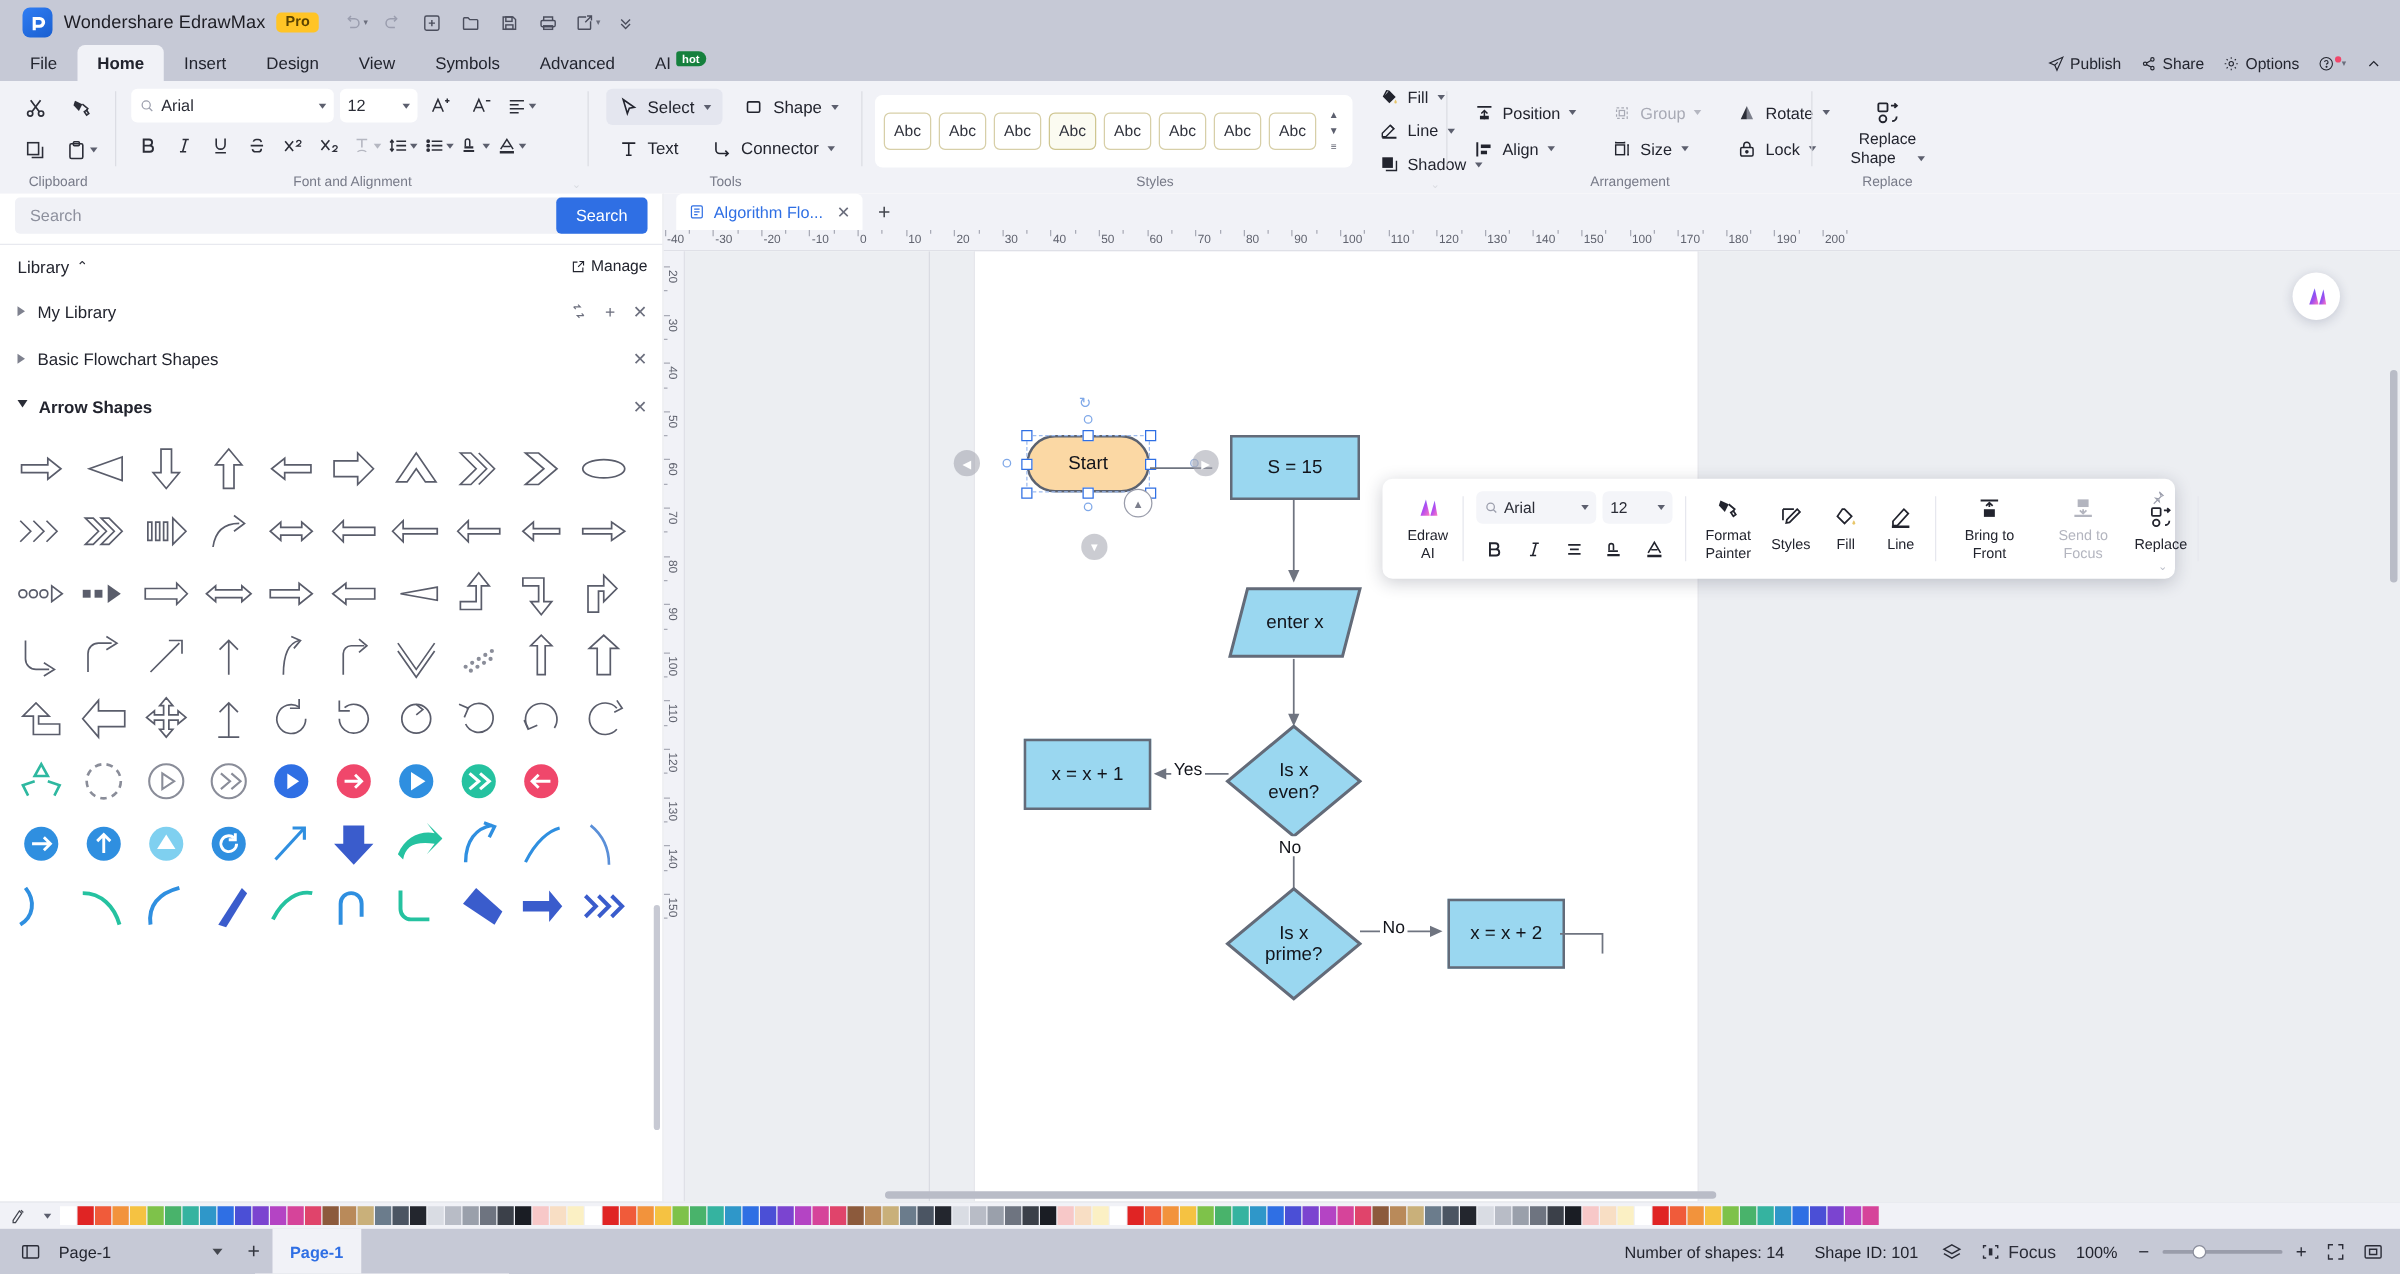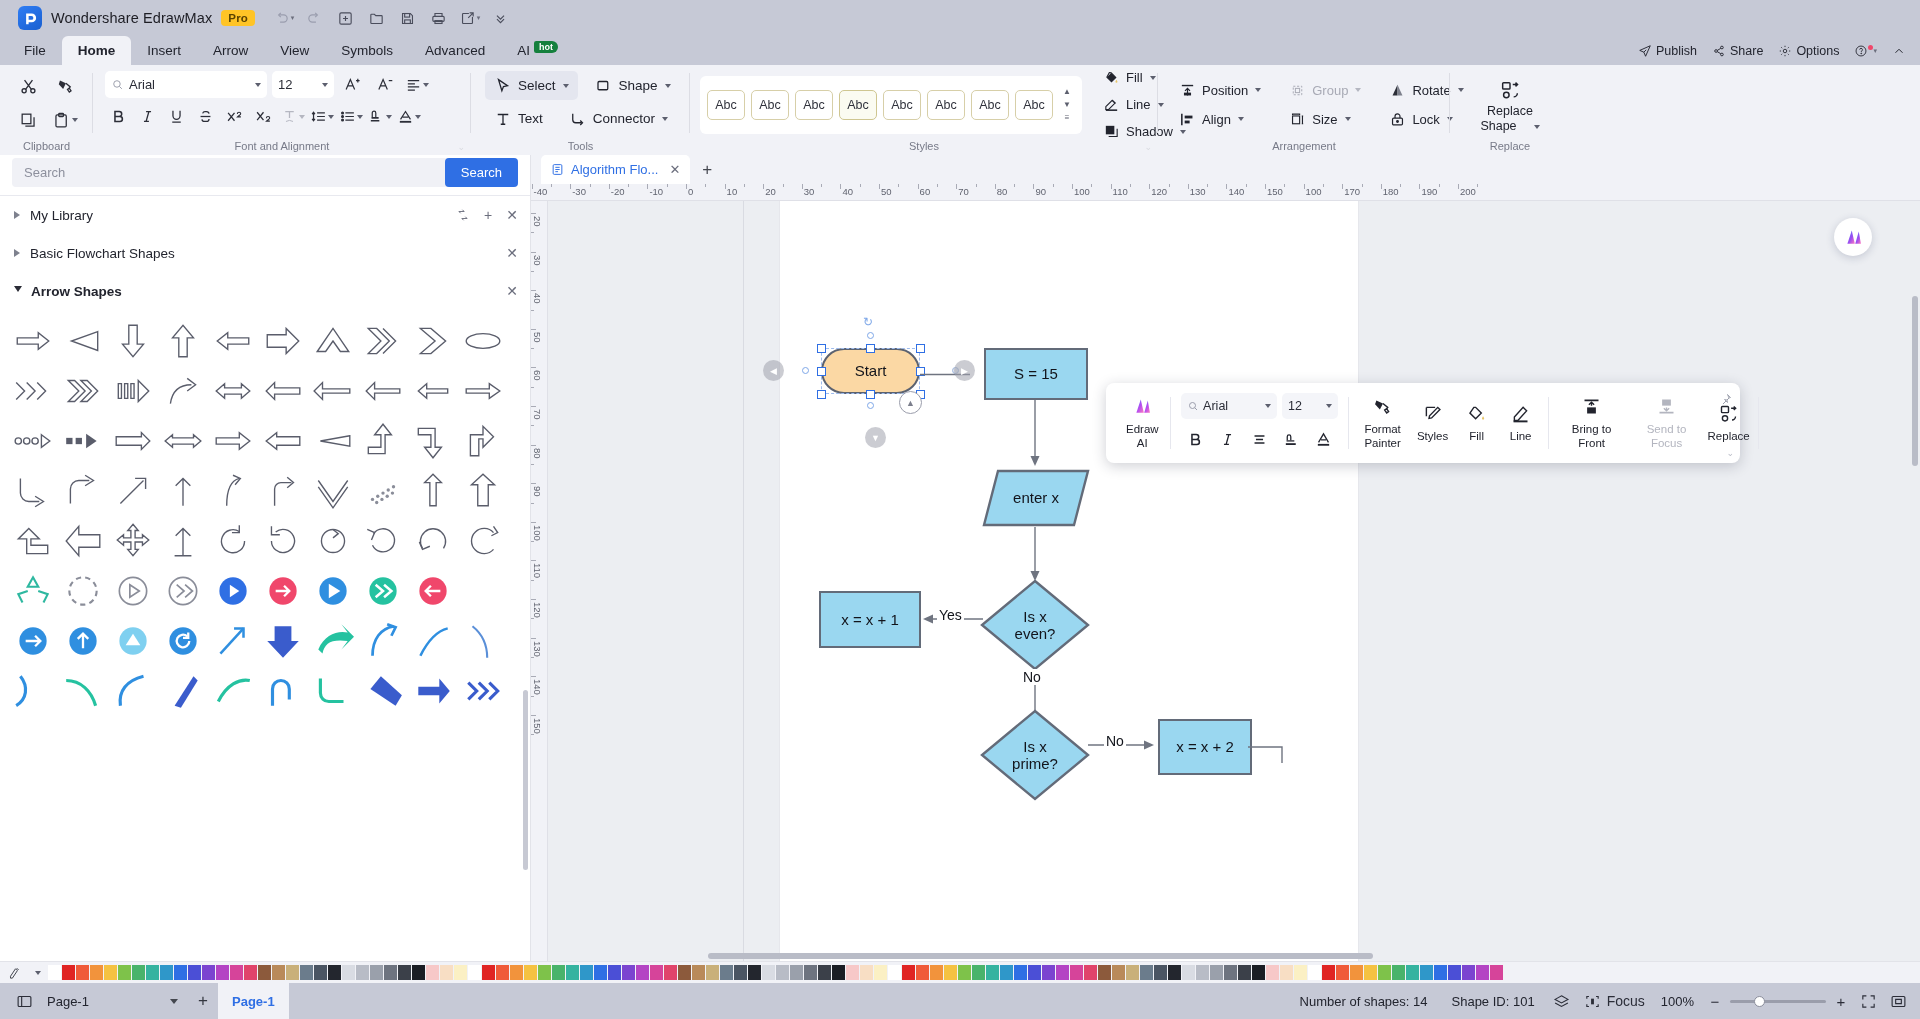--- a/index.html
+++ b/index.html
@@ -430,21 +430,21 @@
           </svg>
       </div>
     </div>
 
   </div>
 
   <div class="menubar">
     <div class="menu-item">File</div>
     <div class="menu-item active">Home</div>
     <div class="menu-item">Insert</div>
-    <div class="menu-item">Arrow</div>
+    <div class="menu-item">Design</div>
     <div class="menu-item">View</div>
     <div class="menu-item">Symbols</div>
     <div class="menu-item">Advanced</div>
     <div class="menu-item">
       <span>AI</span>
       <span class="hot-badge">hot</span>
     </div>
 
     <div class="menu-right">
       <div class="mr-item">
@@ -813,20 +813,31 @@
   <div class="main">
 
     <div class="leftpanel">
 
       <div class="search-row">
         <input class="search-input" placeholder="Search" style="">
         <button class="search-btn">Search</button>
       </div>
       <div class="lp-divider"></div>
 
+      <div class="lib-head">
+        <span class="t">Library</span>
+        <span class="chev">⌃</span>
+        <span class="manage">
+          <svg viewBox="0 0 24 24" fill="none" stroke="currentColor" stroke-width="1.7">
+              <path d="M11 5H5v14h14v-6"></path>
+              <path d="M14 4h6v6M20 4l-8 8"></path>
+            </svg>
+          <span>Manage</span>
+        </span>
+      </div>
 
       <div class="lib-item">
         <span class="tri"></span>
         <span>My Library</span>
         <span class="lib-actions">
           <svg viewBox="0 0 24 24" fill="none" stroke="currentColor" stroke-width="1.6">
               <path d="M5 6h9l-3-3M5 6l3 3M19 18h-9l3 3M19 18l-3-3"></path>
             </svg>
           <span>+</span>
           <span>✕</span>

